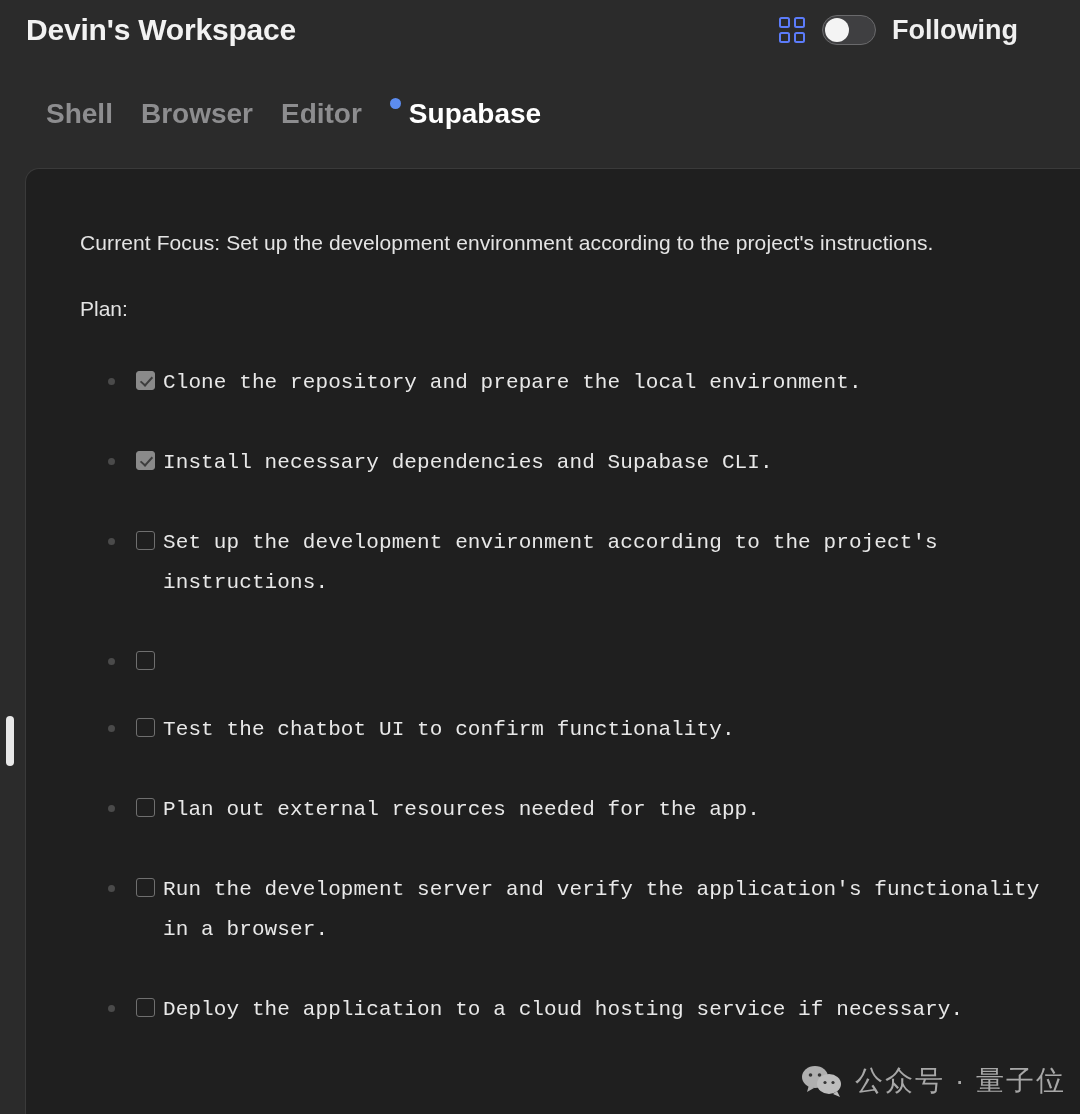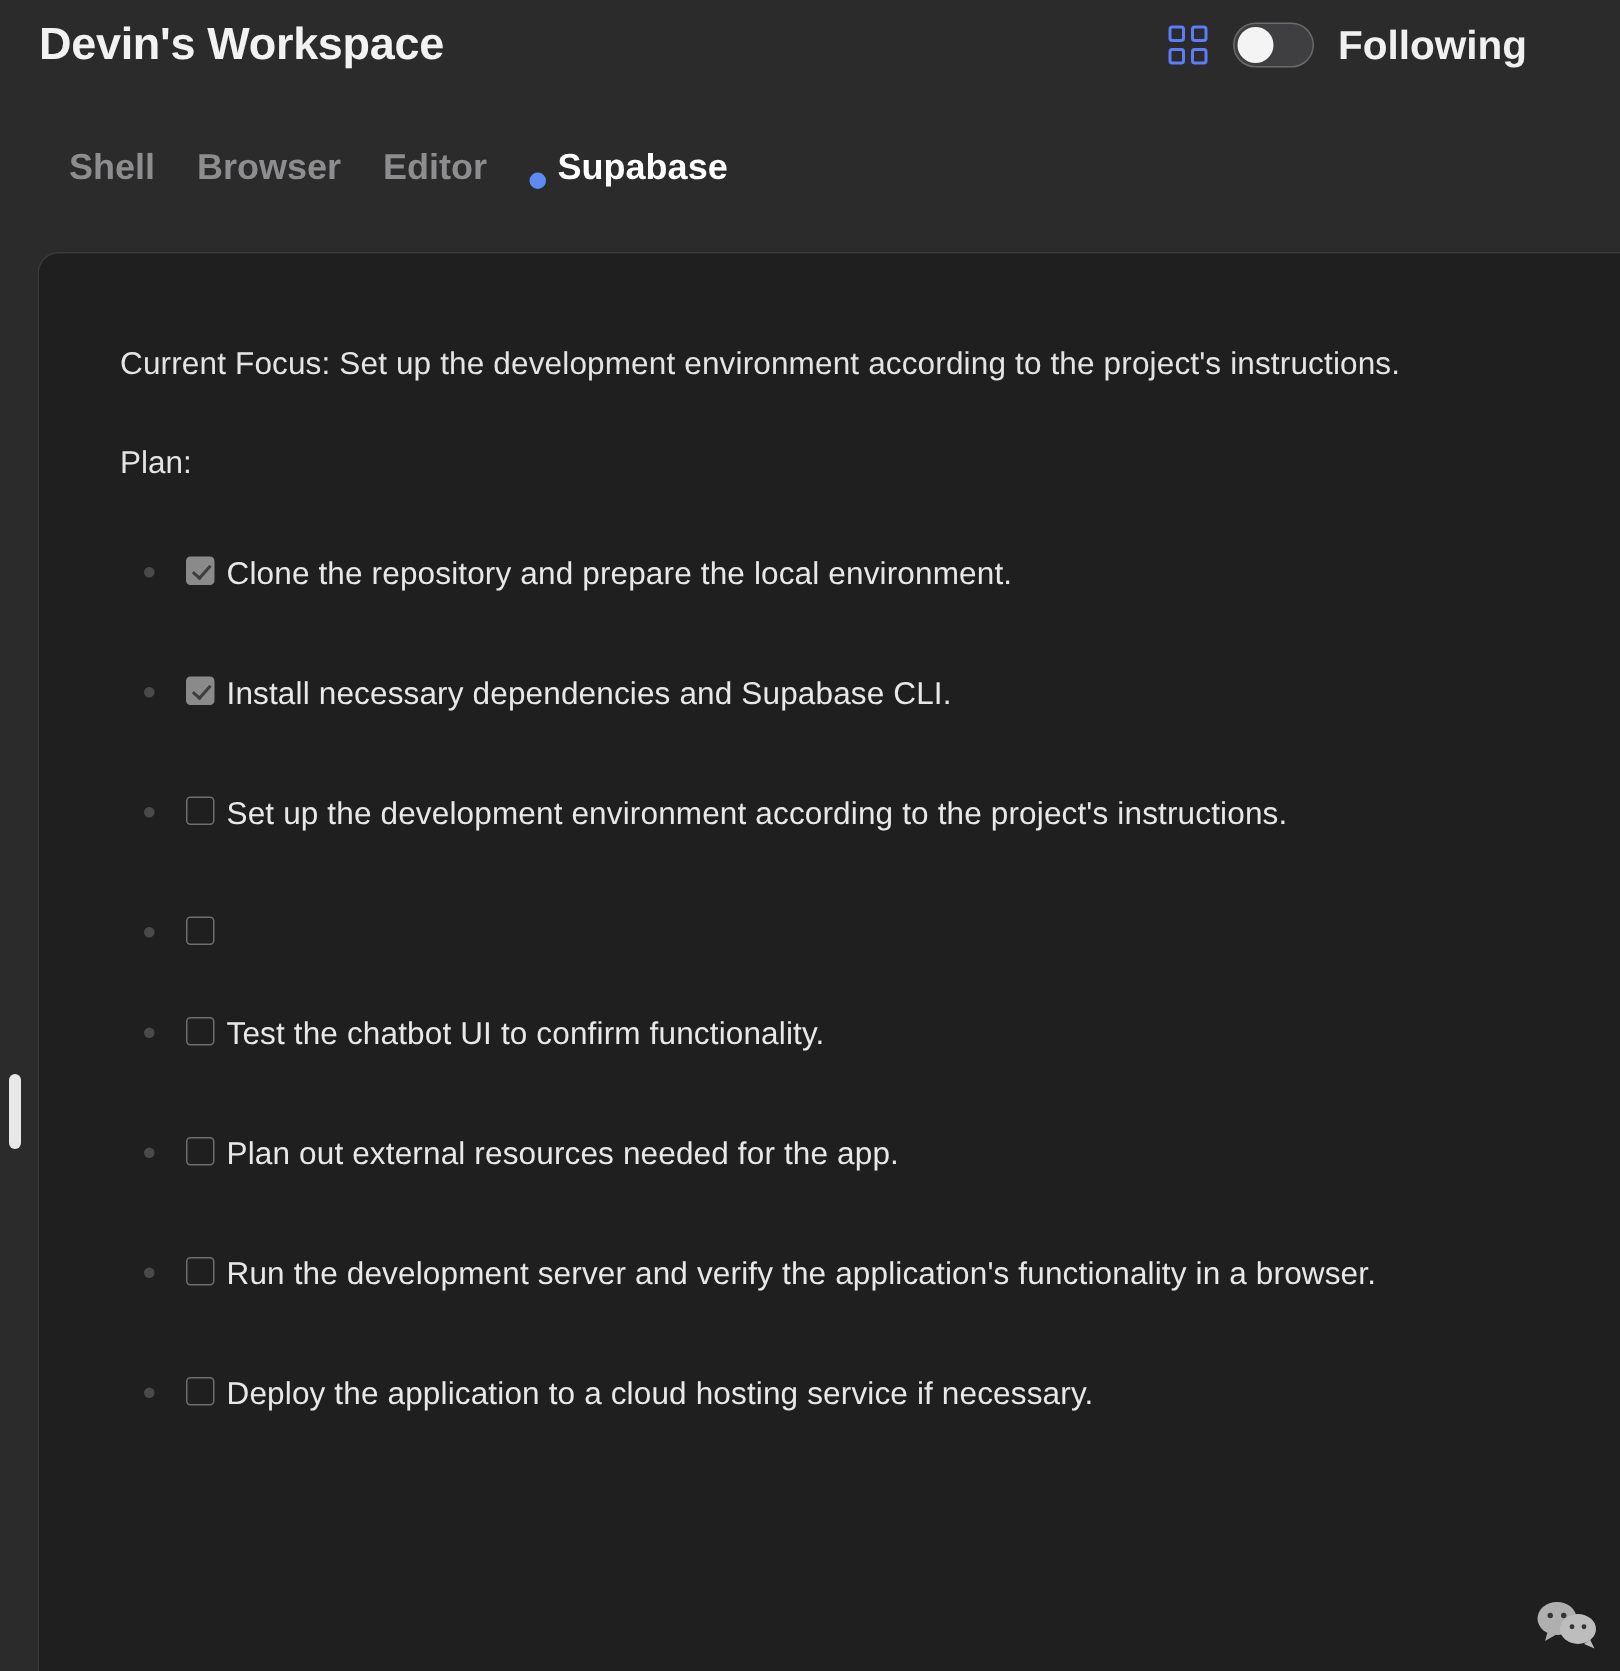--- a/index.html
+++ b/index.html
@@ -103,28 +103,28 @@
   
   .tabs {
     position: absolute;
     top: 98px;
     left: 46px;
     display: flex;
     align-items: center;
     gap: 0;
   }
   .tab {
-    font-size: 24px;
+    font-size: 28px;
     font-weight: bold;
     color: #8d8d8f;
     padding: 0 28px 0 0;
     cursor: pointer;
     white-space: nowrap;
     display: flex;
-    align-items: flex-end;
+    align-items: flex-start;
     gap: 8px;
   }
   .tab.active {
     color: #ffffff;
   }
   .tab .dot {
     width: 11px;
     height: 11px;
     border-radius: 50%;
     background: #5c8cf0;
@@ -162,22 +162,23 @@
   .plan-label {
     font-size: 21px;
     color: #e4e4e4;
     line-height: 40px;
     margin: 0 0 34px 0;
   }
 
   
   .checklist {
     list-style: none;
-    margin: 0;
+    margin: 12px;
     padding: 0;
+    font-family: Liberation Mono, monospace;
   }
   .check-item {
     position: relative;
     display: flex;
     align-items: flex-start;
     margin-bottom: 40px;
     padding-left: 44px;
   }
   .check-item .bullet {
     position: absolute;
@@ -363,15 +364,16 @@
         <ellipse cx="14" cy="13" rx="13" ry="11" fill="#d8d8d8"></ellipse>
         <polygon points="8,21 6,28 13,24" fill="#d8d8d8"></polygon>
         <circle cx="9.5" cy="11" r="1.8" fill="#3a3a3a"></circle>
         <circle cx="18.5" cy="11" r="1.8" fill="#3a3a3a"></circle>
         <ellipse cx="28" cy="20" rx="12" ry="10" fill="#eaeaea"></ellipse>
         <polygon points="36,27 39,33 32,30" fill="#eaeaea"></polygon>
         <circle cx="24" cy="18.5" r="1.6" fill="#3a3a3a"></circle>
         <circle cx="32" cy="18.5" r="1.6" fill="#3a3a3a"></circle>
       </svg>
     </span>
+    <span class="watermark-text">公众号 · 量子位</span>
   </div>
 
 </div>
 
 </body></html>

